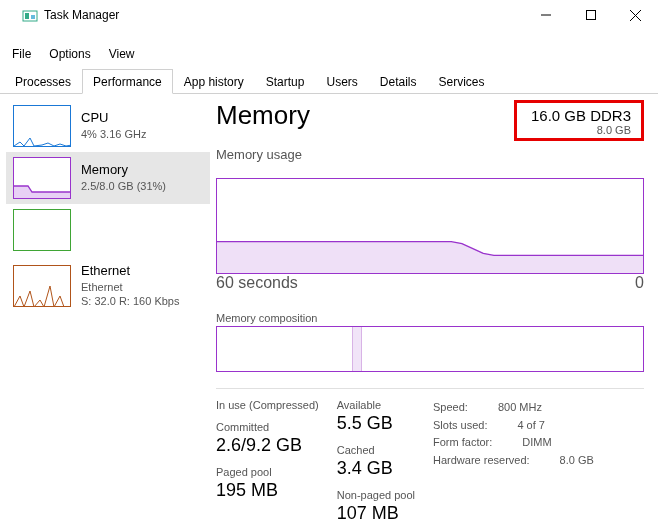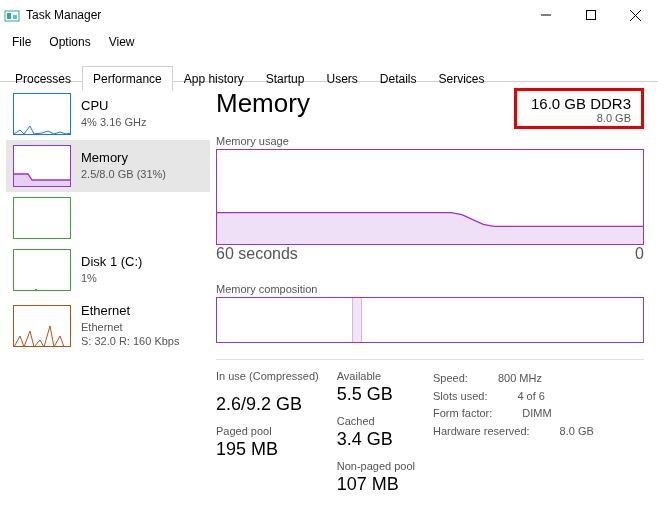--- a/index.html
+++ b/index.html
@@ -1,48 +1,48 @@
 <!DOCTYPE html>
 <html><head>
 <meta charset="utf-8">
 <style>
   * { box-sizing: border-box; margin: 0; padding: 0; font-family: "Segoe UI", Tahoma, sans-serif; }
   body { width: 658px; height: 526px; background: #fff; font-size: 12px; color: #000; overflow: hidden; }
 
-  .titlebar { display: flex; align-items: center; height: 30px; padding-left: 4px; }
+  .titlebar { display: flex; align-items: center; height: 30px; padding-left: 22px; }
   .titlebar .icon { width: 16px; height: 16px; margin-right: 6px; }
   .titlebar .title { font-size: 12px; flex: 1; }
   .winbtn { width: 45px; height: 30px; display: flex; align-items: center; justify-content: center; }
   .winbtn svg { stroke: #000; }
 
   .menubar { display: flex; gap: 2px; padding: 2px 4px; font-size: 12px; }
-  .menubar span { padding: 3px 8px; }
+  .menubar span { padding: 3px 8px; margin-top: 12px; }
 
   .tabs { display: flex; border-bottom: 1px solid #d0d0d0; padding-left: 4px; margin-top: 2px; font-size: 12px; }
-  .tab { padding: 5px 10px 4px; border: 1px solid transparent; position: relative; top: 10px; }
+  .tab { padding: 5px 10px 4px; border: 1px solid transparent; position: relative; top: 1px; }
   .tab.active { border: 1px solid #d0d0d0; border-bottom: 1px solid #fff; background: #fff; }
 
   .content { display: flex; height: calc(526px - 30px - 24px - 28px); }
 
   .sidebar { width: 210px; padding: 6px 0 0 6px; }
   .side-item { display: flex; align-items: center; padding: 4px 6px; gap: 10px; height: 52px; border: 1px solid transparent; }
   .side-item.selected { background: #e6e6e6; }
   .side-graph { width: 58px; height: 42px; border: 1px solid; position: relative; overflow: hidden; background: #fff; }
   .side-info { line-height: 1.3; }
   .side-title { font-size: 13px; }
   .side-sub { font-size: 11px; color: #555; }
 
   .main { flex: 1; padding: 6px 14px 0 6px; position: relative; }
   .headline { display: flex; align-items: flex-start; justify-content: space-between; margin-bottom: 6px; }
   .headline h1 { font-size: 26px; font-weight: 400; }
   .redbox { border: 3px solid #e60000; padding: 4px 10px 2px; text-align: right; min-width: 130px; }
   .redbox .big { font-size: 15px; }
   .redbox .small { font-size: 11px; color: #555; }
 
-  .graph-label-row { display: flex; justify-content: space-between; font-size: 11px; color: #555; margin-bottom: 2px; }
+  .graph-label-row { display: flex; justify-content: space-between; font-size: 13px; color: #555; margin-bottom: 16px; }
   .usage-graph { width: 100%; height: 96px; border: 1px solid #9933cc; position: relative; overflow: hidden; }
   .usage-fill { position: absolute; bottom: 0; left: 0; }
   .graph-axis { display: flex; justify-content: space-between; font-size: 16px; color: #555; margin-top: 0; }
 
   .comp-label { font-size: 11px; color: #555; margin-top: 20px; margin-bottom: 2px; }
   .comp-graph { width: 100%; height: 46px; border: 1px solid #9933cc; position: relative; display: flex; }
   .comp-seg { border-right: 1px solid #d8b3e6; }
 
   .sep { border-top: 1px solid #e0e0e0; margin: 16px 0 10px; }
 
@@ -130,31 +130,20 @@
       <div class="side-info">
         <div class="side-title">Memory</div>
         <div class="side-sub">2.5/8.0 GB (31%)</div>
       </div>
     </div>
 
     <div class="side-item">
       <div class="side-graph" style="border-color:#3fa535"></div>
     </div>
 
-    <div class="side-item">
-      <div class="side-graph" style="border-color:#3fa535">
-        <svg width="58" height="42" viewBox="0 0 58 42">
-            <polyline points="0,41 20,41 22,39 24,41 58,41" fill="none" stroke="#3fa535" stroke-width="1"></polyline>
-          </svg>
-      </div>
-      <div class="side-info">
-        <div class="side-title">Disk 1 (C:)</div>
-        <div class="side-sub">1%</div>
-      </div>
-    </div>
 
     <div class="side-item" style="height:60px">
       <div class="side-graph" style="border-color:#b0541a">
         <svg width="58" height="42" viewBox="0 0 58 42">
             <polyline points="0,41 6,30 10,41 16,25 20,41 26,34 30,41 36,20 40,41 46,30 50,41 58,41" fill="none" stroke="#b0541a" stroke-width="1"></polyline>
           </svg>
       </div>
       <div class="side-info">
         <div class="side-title">Ethernet</div>
         <div class="side-sub">Ethernet</div>
@@ -199,20 +188,21 @@
     </div>
 
     <div class="sep"></div>
 
     <div class="stats">
       <div class="statcol">
         <div>
           <div class="stat-label">In use (Compressed)</div>
         </div>
         <div>
+          <div class="stat-label">Committed</div>
           <div class="stat-value">2.6/9.2 GB</div>
         </div>
         <div>
           <div class="stat-label">Paged pool</div>
           <div class="stat-value">195 MB</div>
         </div>
       </div>
       <div class="statcol">
         <div>
           <div class="stat-label">Available</div>
@@ -227,21 +217,21 @@
           <div class="stat-value">107 MB</div>
         </div>
       </div>
       <div class="kvtable">
         <div class="row">
             <span>Speed:</span>
             <span>800 MHz</span>
           </div>
         <div class="row">
             <span>Slots used:</span>
-            <span>4 of 6</span>
+            <span>4 of 7</span>
           </div>
         <div class="row">
             <span>Form factor:</span>
             <span>DIMM</span>
           </div>
         <div class="row">
             <span>Hardware reserved:</span>
             <span>8.0 GB</span>
           </div>
       </div>

